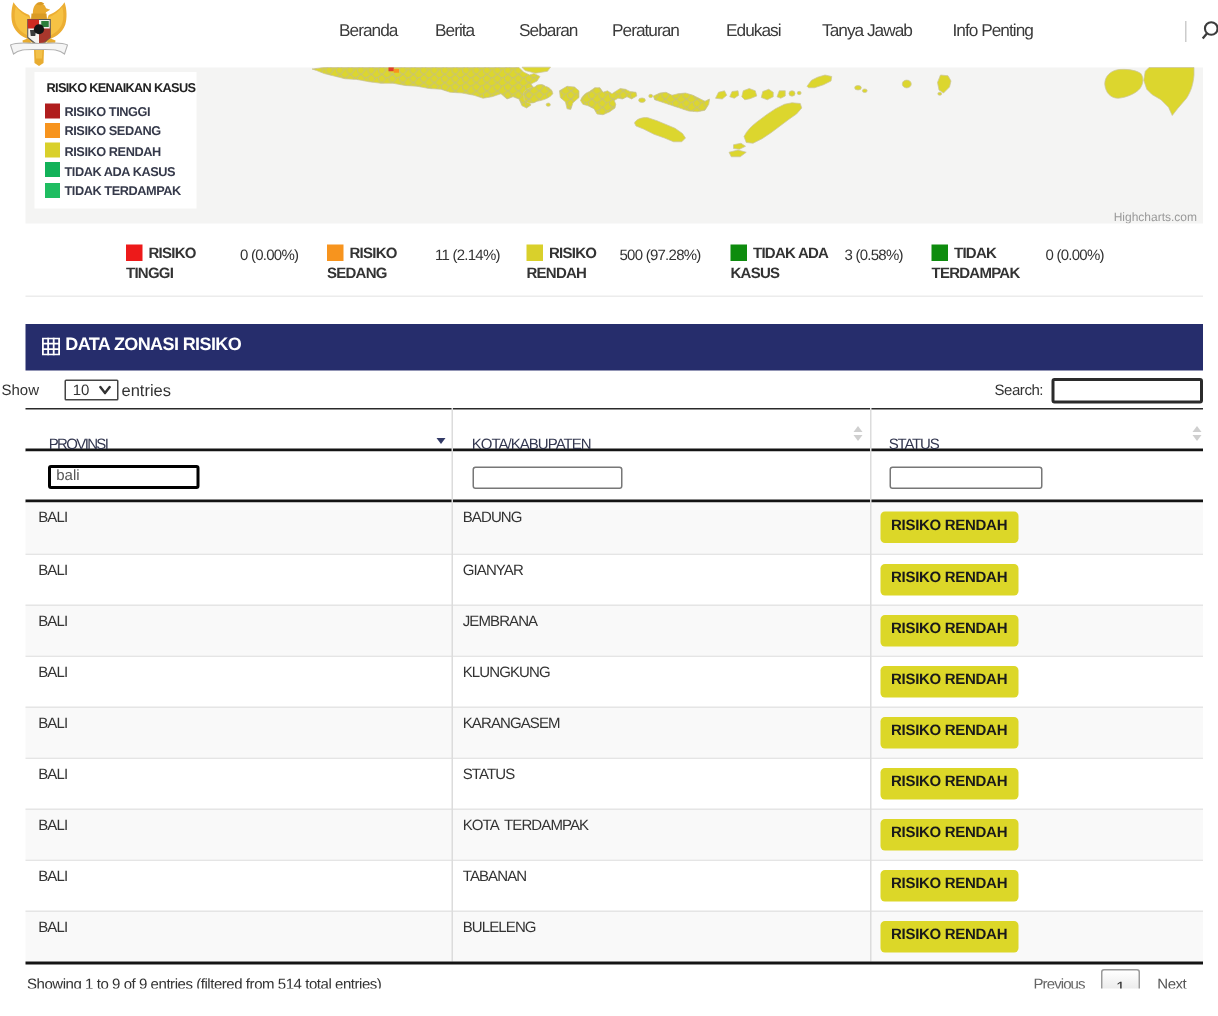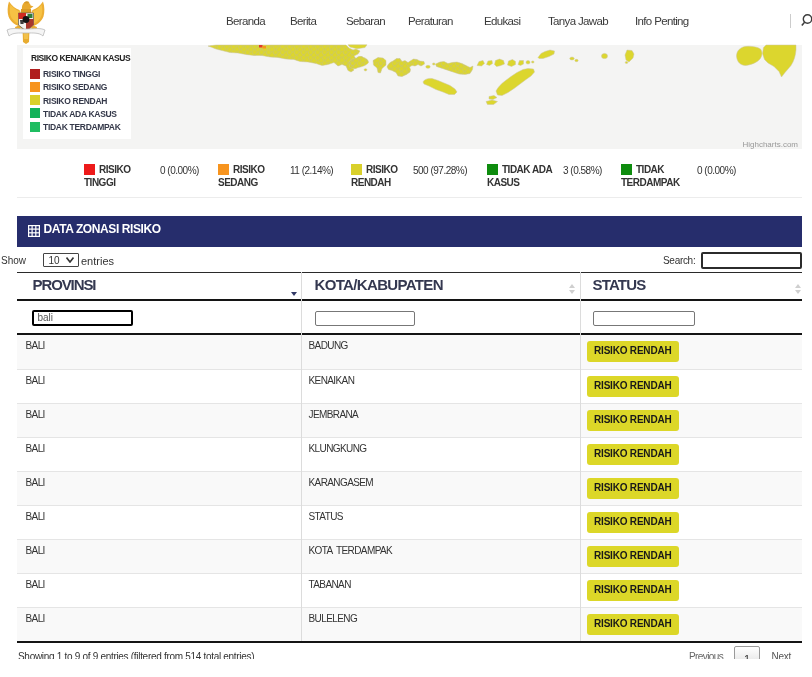--- a/index.html
+++ b/index.html
@@ -168,21 +168,21 @@
     <span style="position:absolute;left:5px;top:1px;font-size:10px;color:#333;">10</span>
     <svg style="position:absolute;right:4px;top:3.5px;" width="8" height="6" viewBox="0 0 8 6">
         <path d="M0.5,0.5 L4,5 L7.5,0.5" fill="none" stroke="#333" stroke-width="1.6"></path>
       </svg>
   </div>
   <div class="abs" style="left:81px;top:255px;font-size:11px;color:#333;">entries</div>
   <div class="abs" style="left:663px;top:255px;font-size:10px;letter-spacing:-0.3px;color:#333;">Search:</div>
   <div class="abs" style="left:701px;top:252px;width:101px;height:17px;border:2px solid #2b2b2b;border-radius:2px;background:#fff;"></div>
 
   <style>
-    .th { position:absolute; top:3px; font-size:15px; font-weight:bold; color:#343850; }
+    .th { position:absolute; top:18px; font-size:10px; font-weight:normal; color:#343850; }
     .cell { position:absolute; font-size:10px; letter-spacing:-0.6px; word-spacing:2px; color:#333; top:5.5px; }
     .row { position:absolute; left:0; width:785px; height:34px; border-top:1px solid #e5e5e5; }
     .btn { position:absolute; left:570px; top:6.5px; width:91.5px; height:20.5px; background:#dcd728; border-radius:3px; text-align:center; line-height:20.5px; font-size:10px; font-weight:bold; letter-spacing:-0.2px; color:#191919; }
     .fin { position:absolute; top:10px; width:100px; height:15px; border:1px solid #777; border-radius:2px; background:#fff; }
     .colline { position:absolute; top:0; width:1px; height:369px; background:#dcdcdc; }
   </style>
   <div class="abs" id="tbl" style="left:17px;top:271.5px;width:785px;height:371px;">
 
     <div style="position:absolute;left:0;top:0;width:785px;height:29px;border-top:1px solid #2a2a2a;border-bottom:2px solid #141414;background:#fff;">
       <div class="th" style="left:15.5px;letter-spacing:-1.1px;">PROVINSI</div>
@@ -201,21 +201,21 @@
       <div class="fin" style="left:575.5px;width:102px;"></div>
     </div>
 
     <div class="row" style="top:63px;background:#f9f9f9;border-top:none;">
         <div class="cell" style="left:8.5px;">BALI</div>
         <div class="cell" style="left:291.5px;">BADUNG</div>
         <div class="btn">RISIKO RENDAH</div>
       </div>
     <div class="row" style="top:97px;background:#fff;">
         <div class="cell" style="left:8.5px;">BALI</div>
-        <div class="cell" style="left:291.5px;">KENAIKAN</div>
+        <div class="cell" style="left:291.5px;">GIANYAR</div>
         <div class="btn">RISIKO RENDAH</div>
       </div>
     <div class="row" style="top:131px;background:#f9f9f9;">
         <div class="cell" style="left:8.5px;">BALI</div>
         <div class="cell" style="left:291.5px;">JEMBRANA</div>
         <div class="btn">RISIKO RENDAH</div>
       </div>
     <div class="row" style="top:165px;background:#fff;">
         <div class="cell" style="left:8.5px;">BALI</div>
         <div class="cell" style="left:291.5px;">KLUNGKUNG</div>

